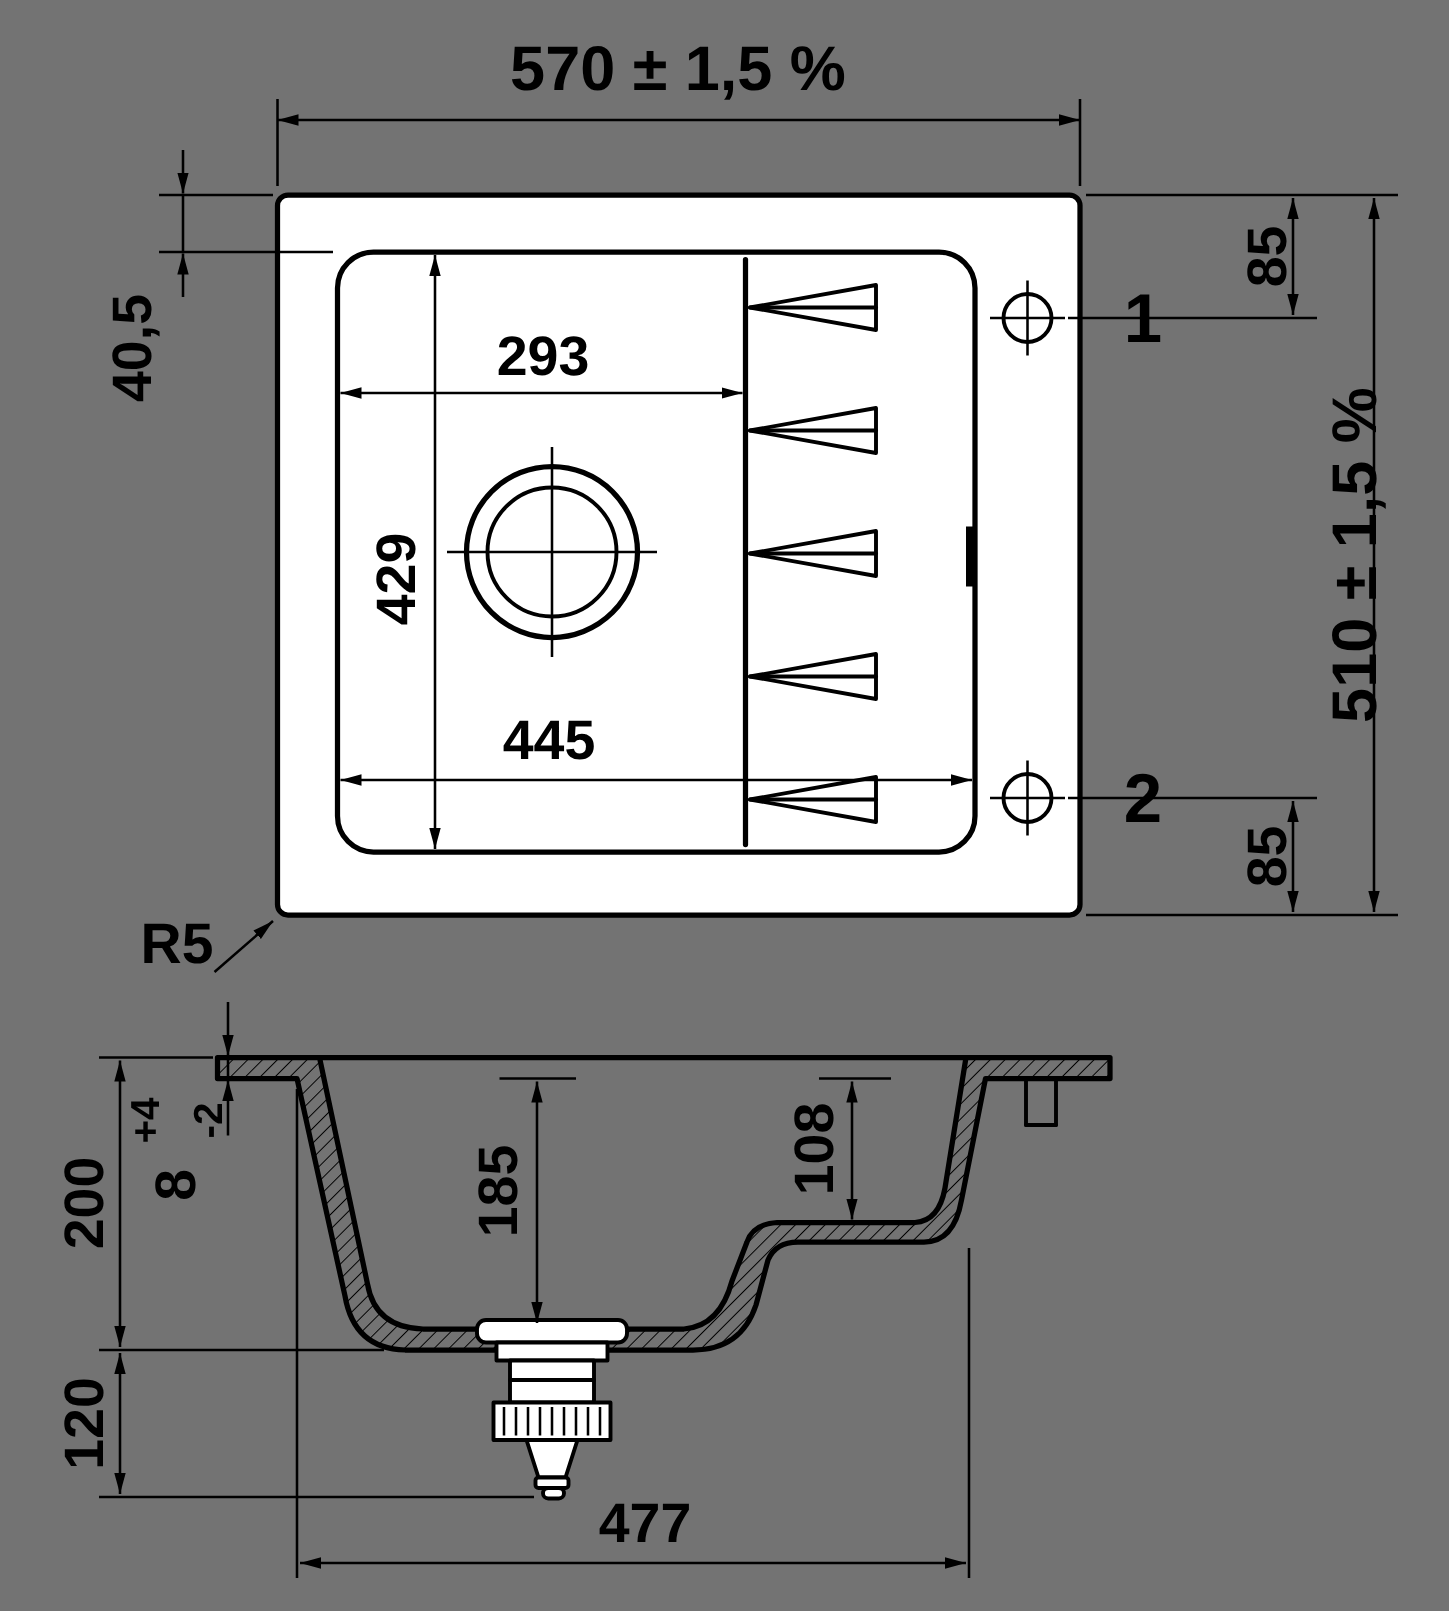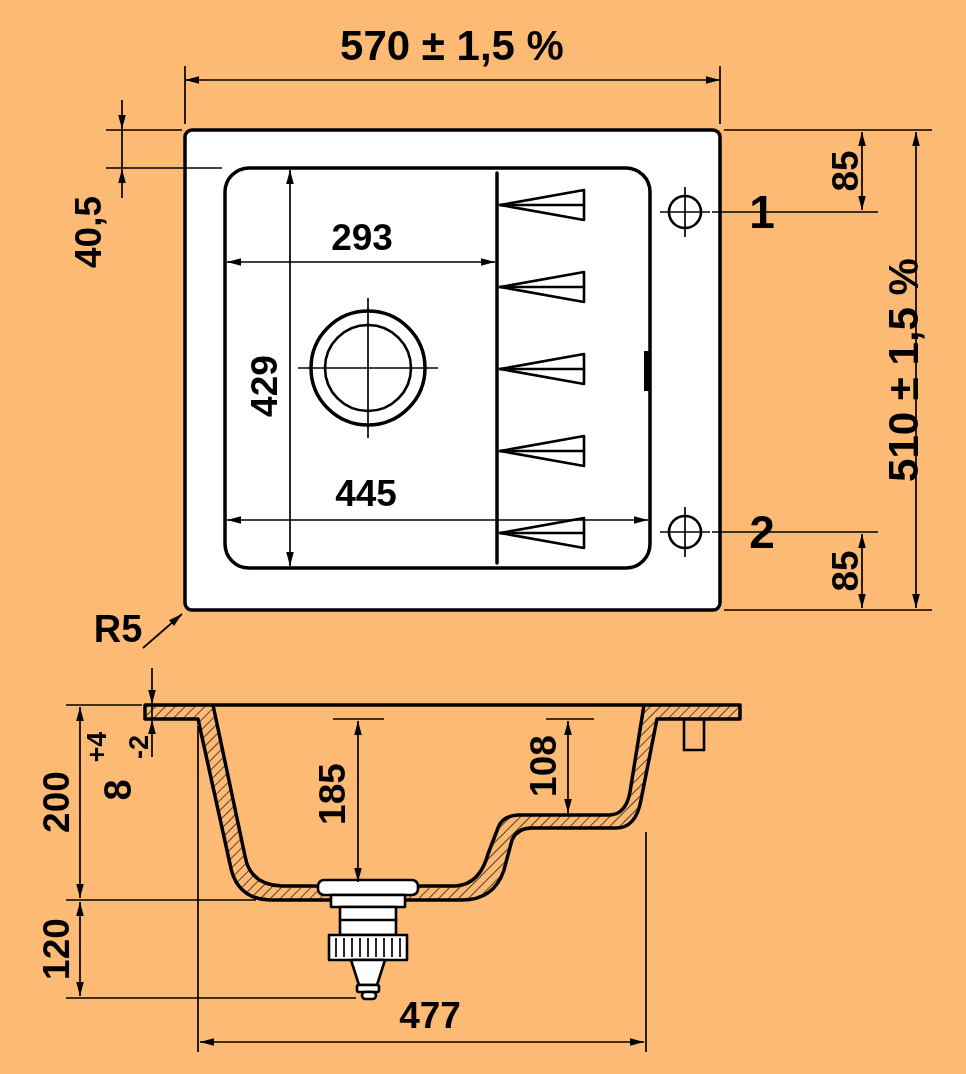--- a/index.html
+++ b/index.html
@@ -1,16 +1,16 @@
 <!DOCTYPE html>
 <html><head>
 <meta charset="utf-8">
 <style>
   html,body{margin:0;padding:0;background:#ffffff;}
-  .stage{width:966px;height:1074px;position:relative;background:#fdba74;}
+  .stage{width:966px;height:1074px;position:relative;background:#737373;}
   svg{display:block;}
   text{font-family:"Liberation Sans","DejaVu Sans",sans-serif;font-weight:bold;fill:#000;}
   .main{stroke:#000;stroke-width:3.5;fill:none;stroke-linecap:round;stroke-linejoin:round;}
   .mid{stroke:#000;stroke-width:2.6;fill:none;stroke-linecap:round;stroke-linejoin:round;}
   .dim{stroke:#000;stroke-width:1.7;fill:none;}
   .fillwhite{fill:#fff;}
 </style>
 </head>
 <body>
 

